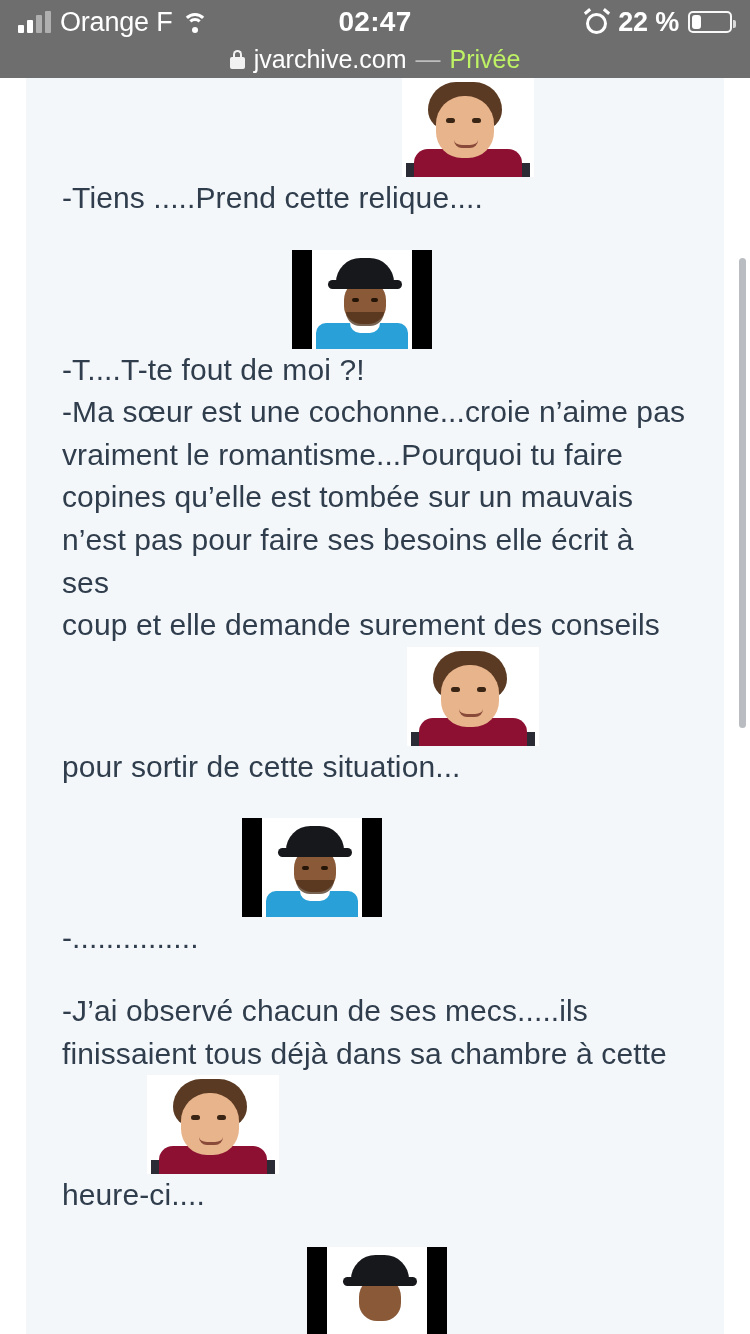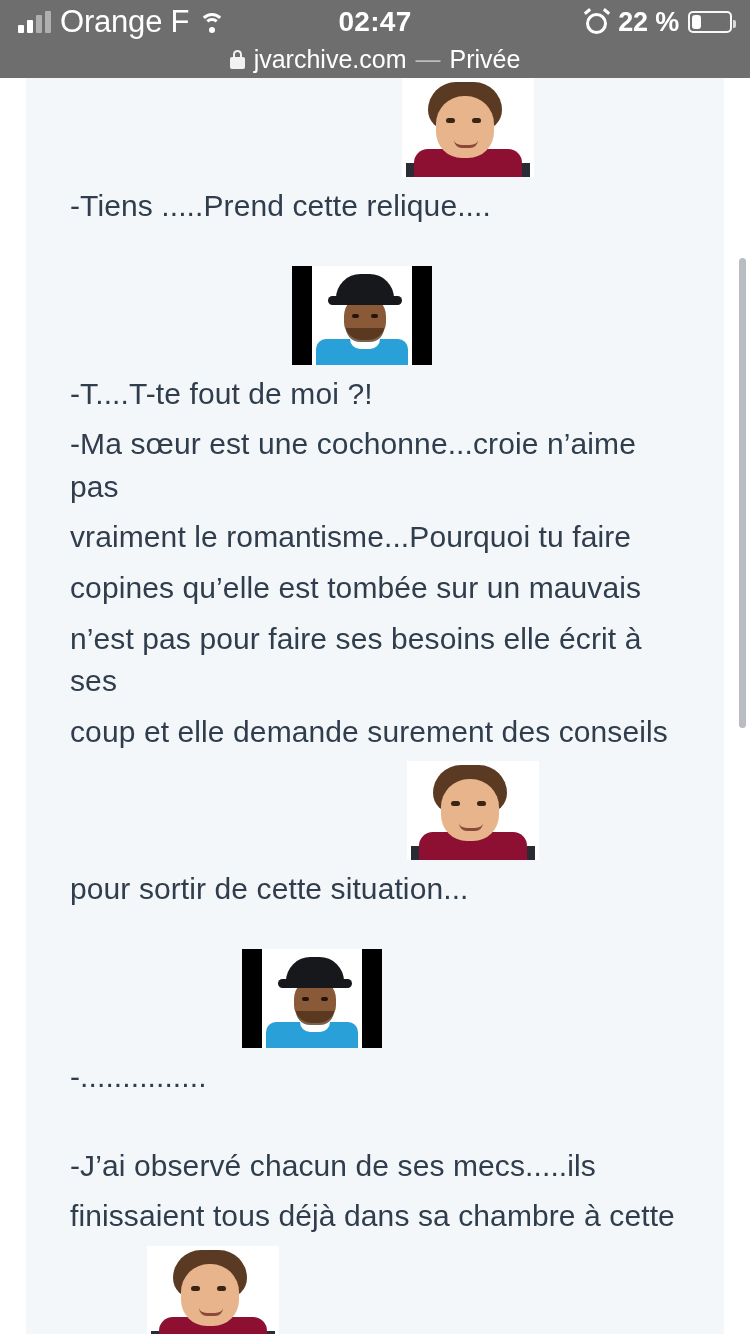--- a/index.html
+++ b/index.html
@@ -35,21 +35,21 @@
   .sb-right { display: flex; align-items: center; gap: 9px; justify-content: flex-end; flex: 1; position: relative; z-index: 2; }
 
   
   .signal { display: flex; align-items: flex-end; gap: 3px; height: 22px; }
   .signal i { display: block; width: 6px; background: #ffffff; border-radius: 1px; }
   .signal i:nth-child(1) { height: 8px; }
   .signal i:nth-child(2) { height: 13px; }
   .signal i:nth-child(3) { height: 18px; opacity: 0.45; }
   .signal i:nth-child(4) { height: 22px; opacity: 0.45; }
 
-  .carrier { font-size: 31px; }
+  .carrier { font-size: 27px; }
 
   
   .wifi {
     position: relative;
     width: 28px; height: 22px;
   }
   .wifi span {
     position: absolute;
     left: 50%;
     border: 3px solid #ffffff;
@@ -111,42 +111,42 @@
   .lock .body {
     position: absolute; bottom: 0; left: 0; width: 15px; height: 12px;
     background: #f2f2f2; border-radius: 2px;
   }
   .lock .shackle {
     position: absolute; top: 0; left: 3px; width: 9px; height: 9px;
     border: 2.5px solid #f2f2f2; border-bottom: none;
     border-radius: 5px 5px 0 0;
   }
   .url-domain { color: #ffffff; }
-  .url-private { color: #ffffff; }
+  .url-private { color: #bef264; }
   .url-dash { color: #bdbdbd; }
 
   
   .page {
     position: absolute;
     top: 78px; left: 0; right: 0; bottom: 0;
     background: #f4f7fa;
     overflow: hidden;
   }
   .page-inner {
     padding: 0 0 0 0;
     position: relative;
   }
   .content {
     padding: 0 62px 0 62px;
     color: #2f3d4c;
     font-size: 30px;
     line-height: 1.42;
     letter-spacing: 0.1px;
   }
-  .para { margin: 8px; padding: 0; }
+  .para { margin: 0; padding: 0; }
   .blank { height: 30px; }
 
   
   .smiley {
     display: inline-block;
     vertical-align: middle;
     position: relative;
     overflow: hidden;
     background: #ffffff;
   }

